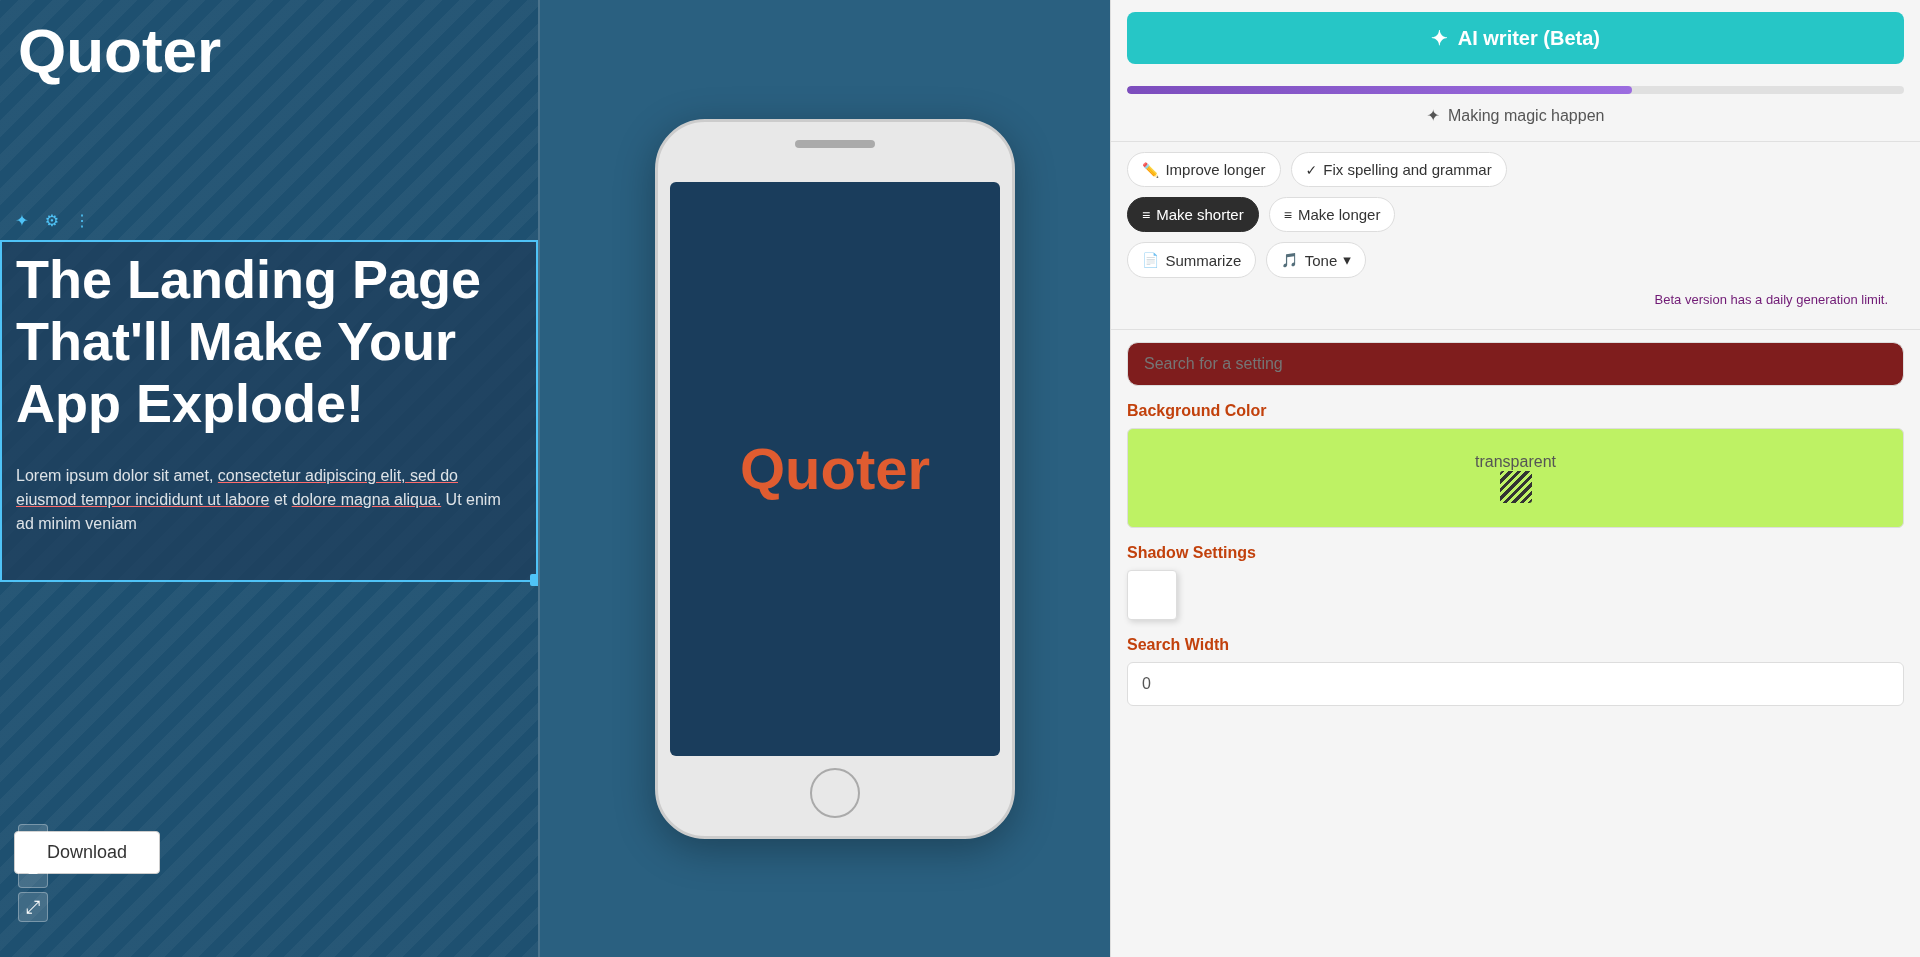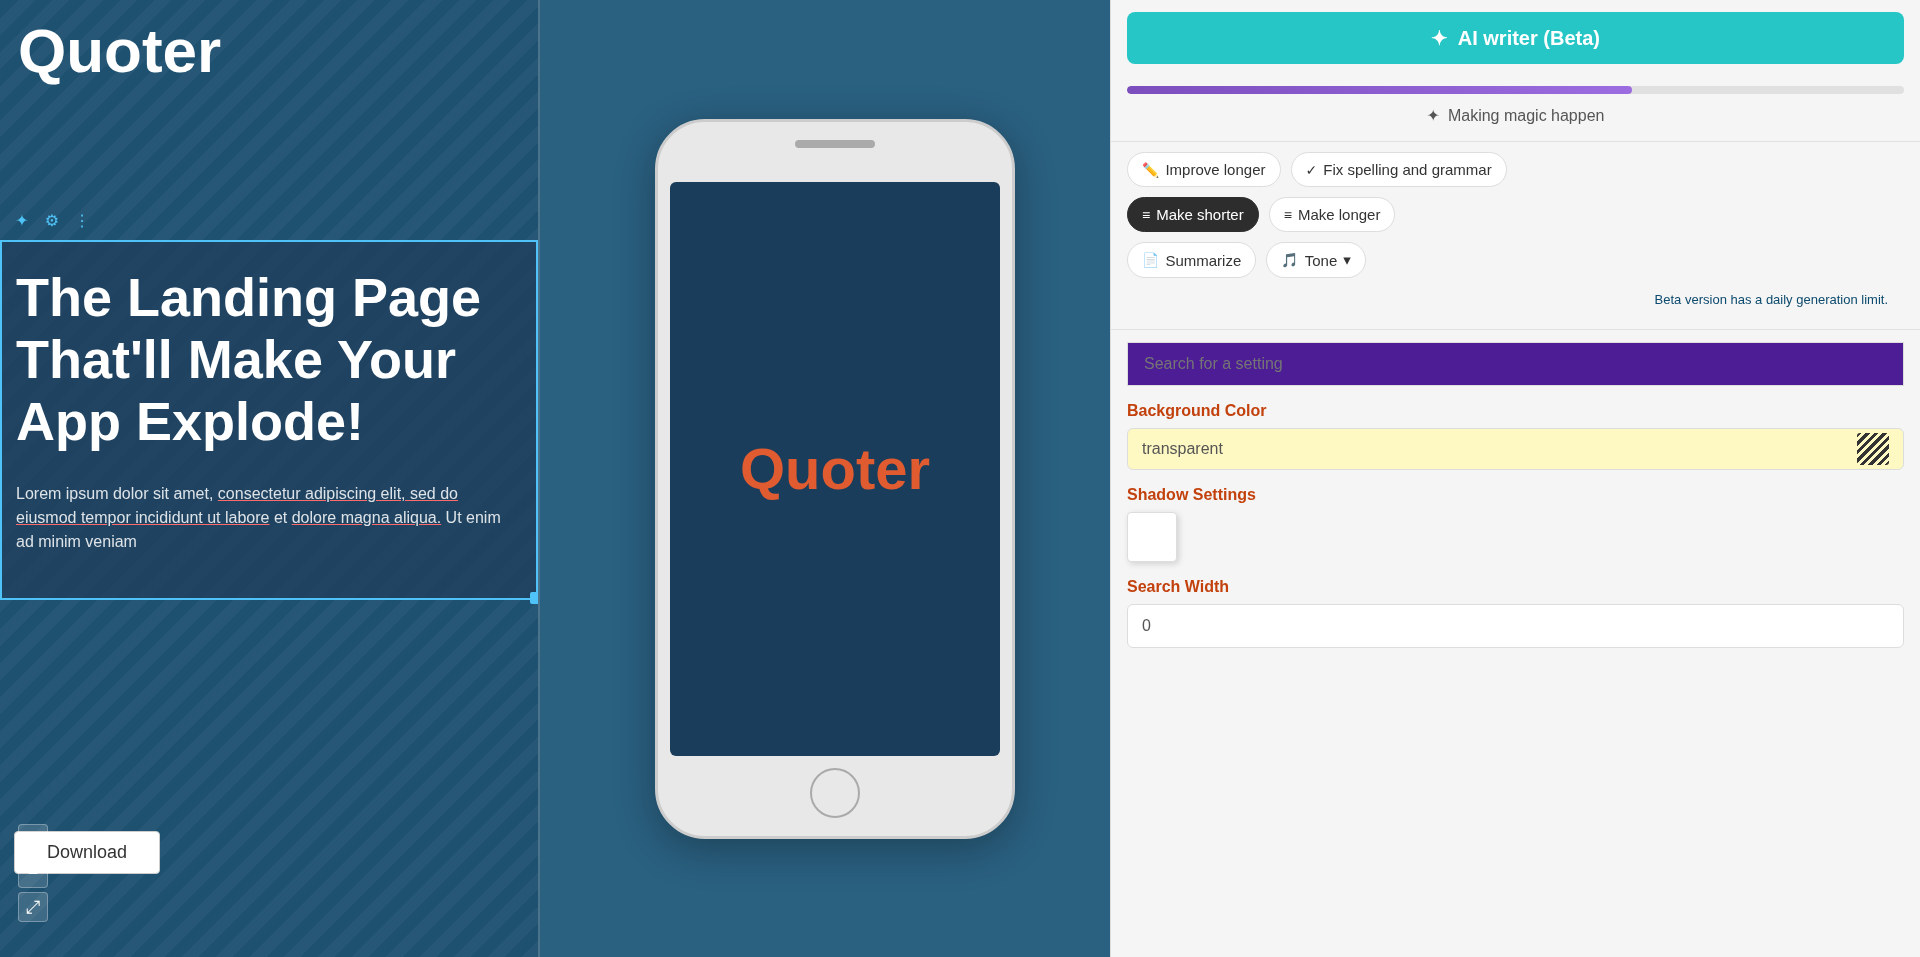--- a/index.html
+++ b/index.html
@@ -81,21 +81,21 @@
       height: 24px;
       display: flex;
       align-items: center;
       justify-content: center;
       cursor: pointer;
       color: #4fc3f7;
       font-size: 16px;
     }
 
     .heading-text {
-      padding: 24px 14px 20px;
+      padding: 6px 14px 20px;
       color: #ffffff;
       font-size: 54px;
       font-weight: 800;
       line-height: 1.15;
     }
 
     .body-text {
       padding: 10px 14px 44px;
       color: rgba(255,255,255,0.85);
       font-size: 16px;
@@ -319,61 +319,62 @@
       font-size: 14px;
     }
 
     .tone-btn {
       display: flex;
       align-items: center;
       gap: 6px;
     }
 
     .beta-note {
-      color: #0c4a6e;
+      color: #701a75;
       font-size: 13px;
       padding: 4px 16px 12px;
       text-align: right;
     }
 
     
     .settings-section {
       padding: 12px 16px;
       border-top: 1px solid #e0e0e0;
     }
 
     .search-input {
       width: 100%;
       padding: 12px 16px;
       border: 1px solid #ddd;
-      border-radius: 0;
+      border-radius: 11px;
       font-size: 16px;
       color: #999;
-      background: #4c1d95;
+      background: #7f1d1d;
       outline: none;
     }
 
     .setting-label {
       font-size: 16px;
       font-weight: 600;
       color: #c2410c;
       margin: 16px 0 8px;
     }
 
     
     .bg-color-value {
       display: flex;
       align-items: center;
       justify-content: space-between;
-      padding: 4px 14px;
+      padding: 24px 14px;
       border: 1px solid #ddd;
       border-radius: 6px;
-      background: #fef9c3;
+      background: #bef264;
       font-size: 16px;
       color: #555;
+      flex-direction: column;
     }
 
     .diagonal-stripes-icon {
       width: 32px;
       height: 32px;
       background: repeating-linear-gradient(
         -45deg,
         #333 0px,
         #333 3px,
         transparent 3px,

